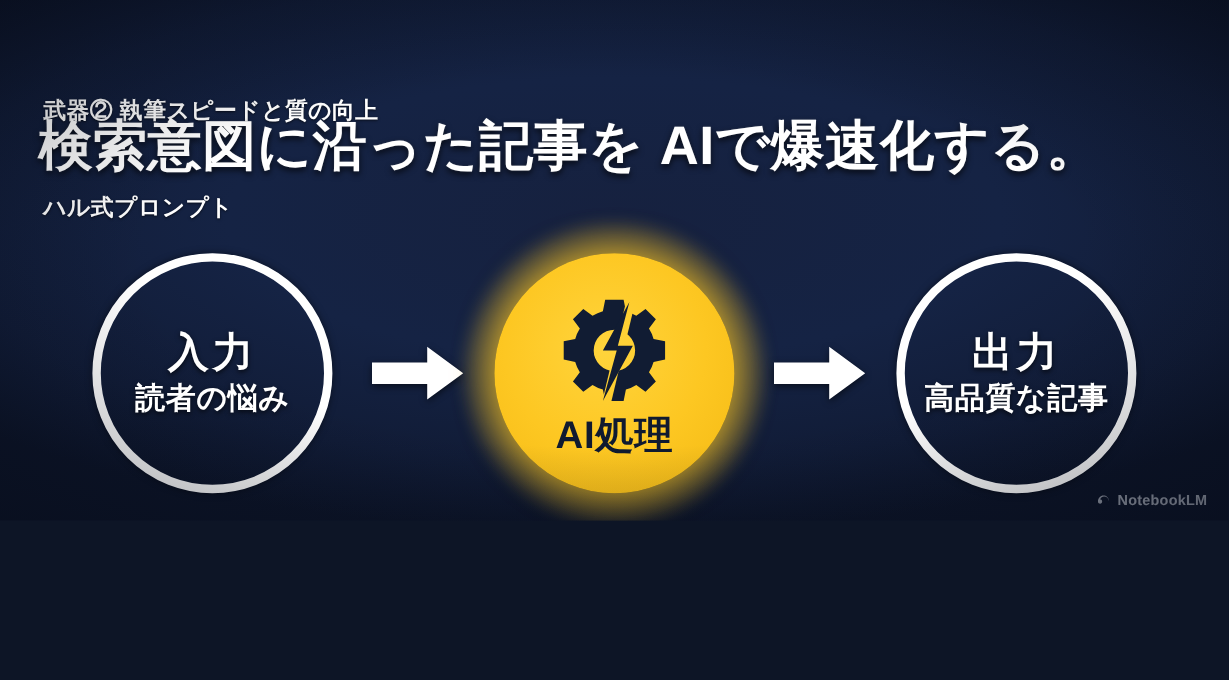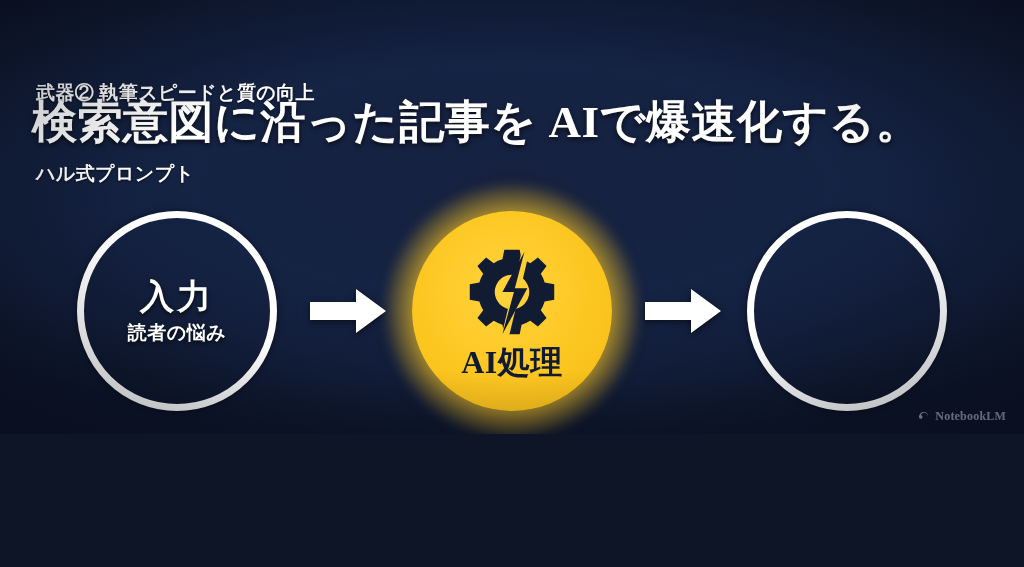--- a/index.html
+++ b/index.html
@@ -8,21 +8,21 @@
     background: #0d1526;
   }
 
   #slide {
     position: relative;
     width: 1024px;
     height: 434px;
     overflow: hidden;
     background:
       radial-gradient(ellipse 70% 60% at 50% 42%, #16213f 0%, #152344 45%, #111c37 78%, #0c1428 100%);
-    font-family: Liberation Serif, serif;
+    font-family: Liberation Sans, sans-serif;
     color: #ffffff;
     -webkit-font-smoothing: antialiased;
   }
 
   
   #vignette {
     position: absolute;
     inset: 0;
     pointer-events: none;
     background: radial-gradient(ellipse 85% 80% at 50% 50%, rgba(0,0,0,0) 45%, rgba(5,9,20,0.55) 100%);
@@ -97,21 +97,21 @@
     font-size: 34px;
     font-weight: bold;
     letter-spacing: 3px;
     line-height: 1;
     text-shadow: 0 2px 4px rgba(0,0,0,0.7);
   }
   .node-sublabel {
     position: relative;
     z-index: 2;
     margin-top: 9px;
-    font-size: 19px;
+    font-size: 25px;
     font-weight: bold;
     letter-spacing: 0.5px;
     line-height: 1;
     text-shadow: 0 2px 4px rgba(0,0,0,0.7);
   }
 
   
   #ai-glow {
     position: absolute;
     left: -13px;
@@ -279,20 +279,22 @@
     </div>
 
     <div class="arrow" id="arrow-2">
       <svg viewBox="0 0 76 46" xmlns="http://www.w3.org/2000/svg">
         <path d="M0 14 L46 14 L46 1 L76 23 L46 45 L46 32 L0 32 Z" fill="#ffffff"></path>
       </svg>
     </div>
 
     <div class="node" id="node-output">
       <div class="ring"></div>
+      <div class="node-label">出力</div>
+      <div class="node-sublabel">高品質な記事</div>
     </div>
   </div>
 
   <div id="cards">
     <div class="card" id="card-1">
       <div class="card-line">構成のブレや</div>
       <div class="card-line">結論のズレを防止</div>
     </div>
     <div class="card" id="card-2">
       <div class="card-line">読者の悩みから</div>

